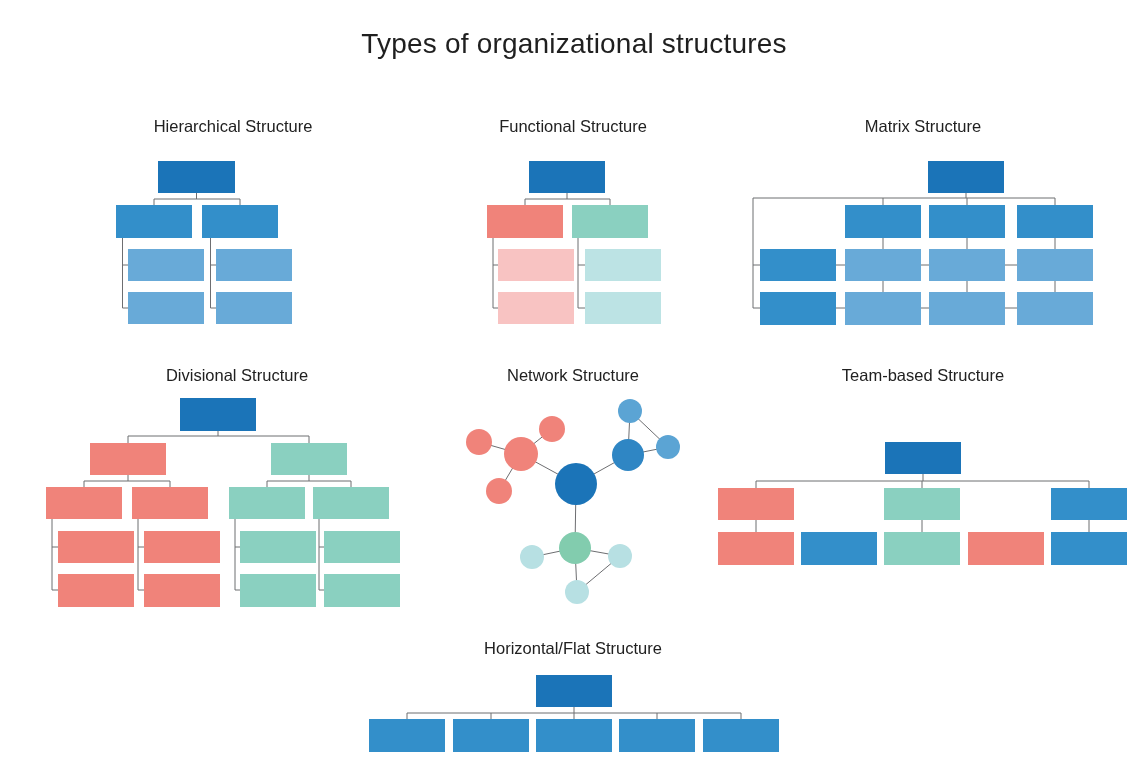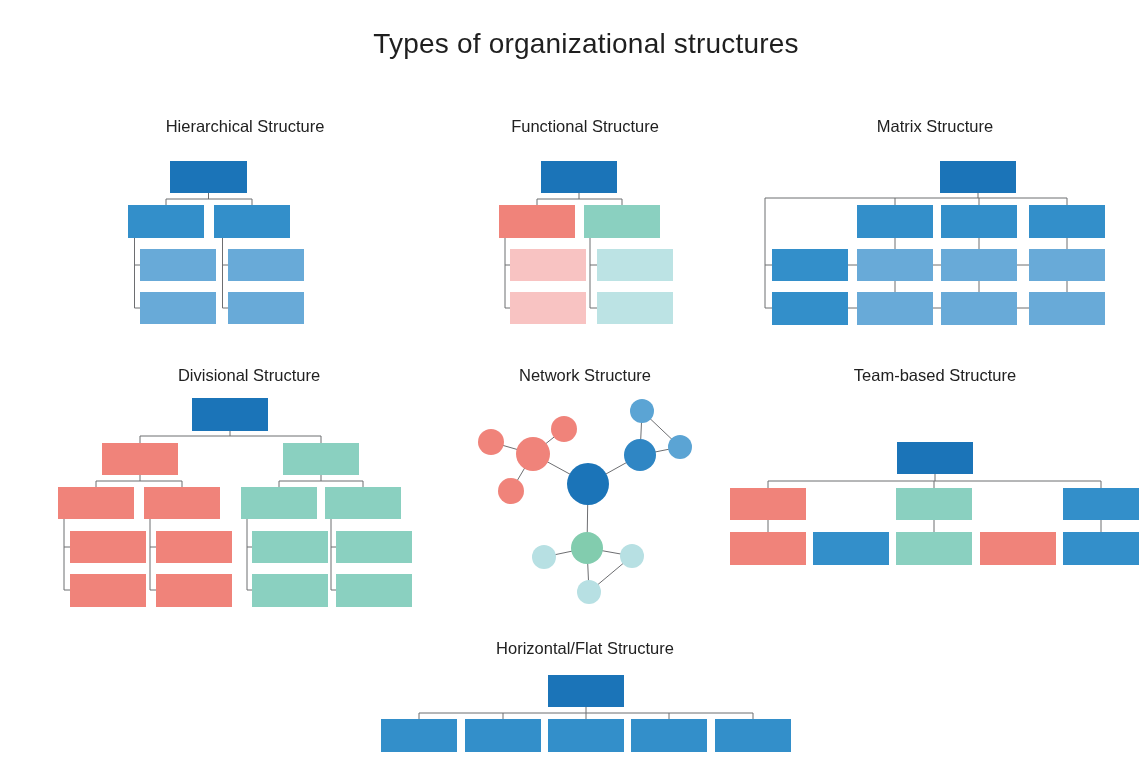--- a/index.html
+++ b/index.html
@@ -3,21 +3,21 @@
 <meta charset="utf-8">
 <style>
   html,body{margin:0;padding:0;}
   body{
     width:1148px;height:761px;
     background:#ffffff;
     font-family:"Liberation Sans", sans-serif;
     overflow:hidden;
     position:relative;
   }
-  .canvas{position:absolute;left:12px;top:0;width:928px;height:761px;padding-left:20px;}
+  .canvas{position:absolute;left:0;top:0;width:928px;height:761px;padding-left:20px;}
   .main-title{
     position:absolute;top:28px;left:0;width:1148px;
     text-align:center;
     font-size:28px;font-weight:500;color:#1f1f1f;
     letter-spacing:0.2px;
   }
   svg{position:absolute;left:0;top:0;}
   .panel-title{
     font-family:"Liberation Sans", sans-serif;
     font-size:16.5px;font-weight:500;fill:#212121;

